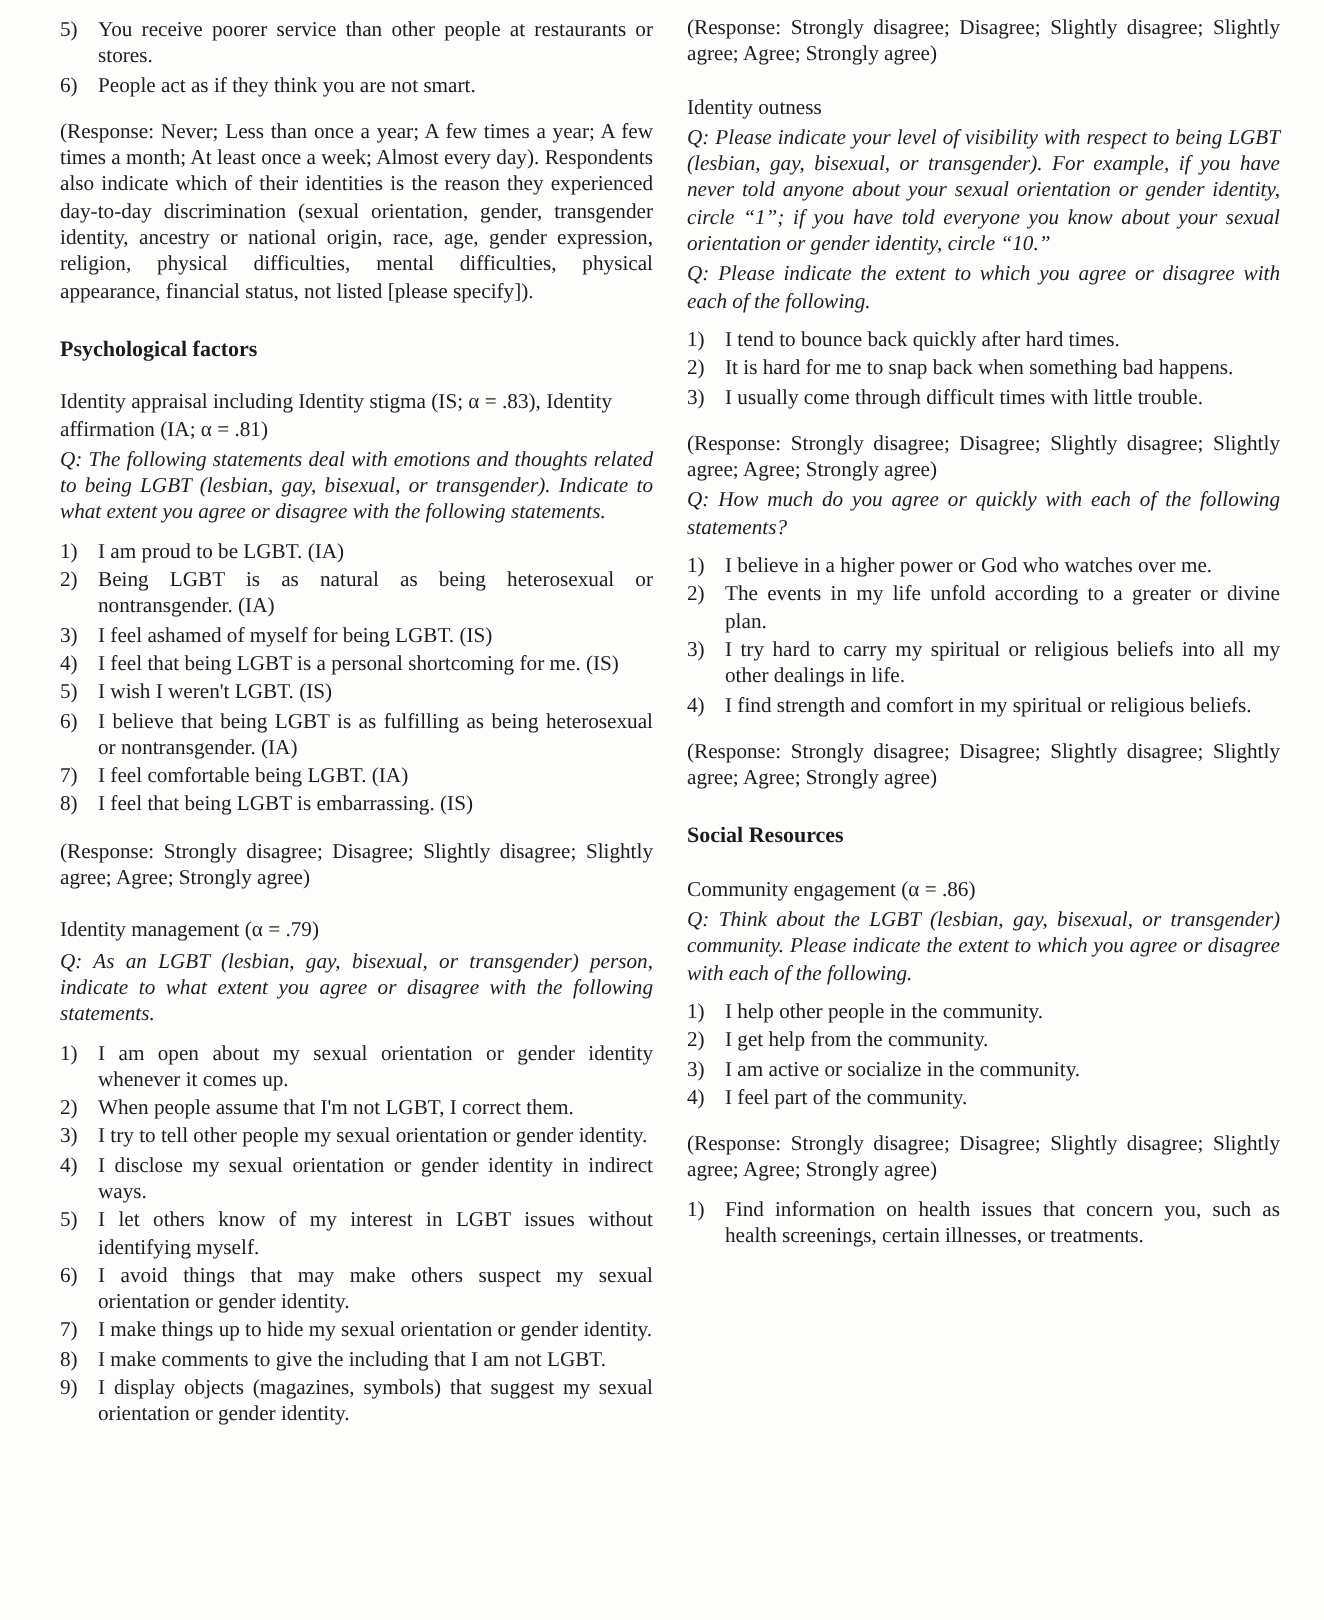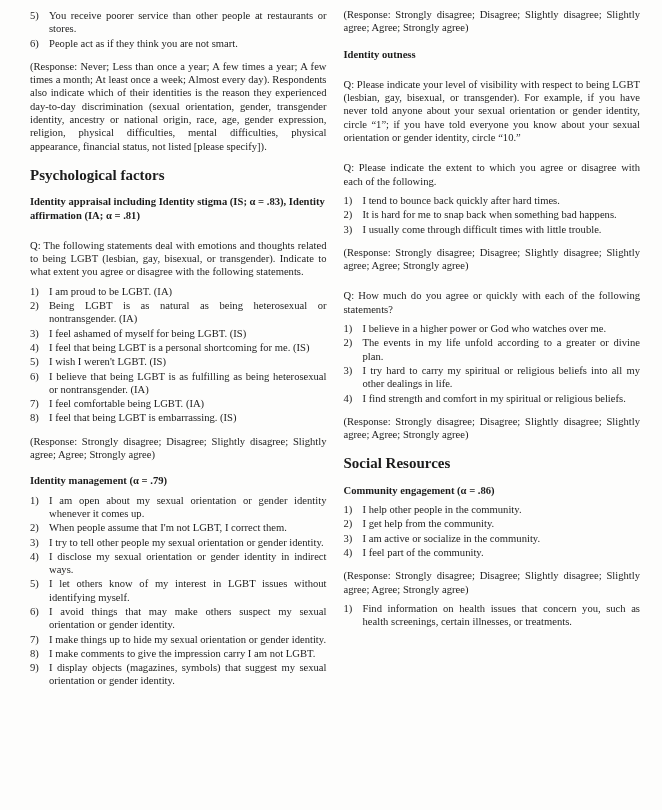--- a/index.html
+++ b/index.html
@@ -12,23 +12,23 @@
     font-family: "Liberation Serif", "DejaVu Serif", serif;
     font-size: 10.6px;
     line-height: 13.3px;
     color: #1c1c1c;
     overflow: hidden;
   }
   .cols { display: flex; gap: 17px; }
   .col { flex: 1 1 0; min-width: 0; }
 
   .paragraph { margin-top: 10px; text-align: justify; }
-  .question { margin-top: 17px; text-align: justify; }
-  .measure-title { margin-top: 13px; font-weight: bold; text-align: left; }
-  .section-heading { margin-top: 16px; margin-bottom: 2px; font-weight: bold; font-size: 15px; }
+  .question { margin-top: 2px; font-style: italic; text-align: justify; }
+  .measure-title { margin-top: 13px; font-weight: normal; text-align: left; }
+  .section-heading { margin-top: 16px; margin-bottom: 2px; font-weight: bold; font-size: 11px; }
   .list { margin-top: 6px; }
   .li { display: flex; margin-top: 1px; }
   .num { flex: 0 0 19px; }
   .txt { flex: 1 1 auto; text-align: justify; }
   .col > :first-child { margin-top: 0 !important; }
 </style>
 </head>
 <body>
 
 <div class="sheet">
@@ -77,20 +77,21 @@
             <span class="num">7)</span>
             <span class="txt">I feel comfortable being LGBT. (IA)</span>
           </div>
           <div class="li">
             <span class="num">8)</span>
             <span class="txt">I feel that being LGBT is embarrassing. (IS)</span>
           </div>
         </div>
         <div class="paragraph">(Response: Strongly disagree; Disagree; Slightly disagree; Slightly agree; Agree; Strongly agree)</div>
         <div class="measure-title">Identity management (α = .79)</div>
+        <div class="question">Q: As an LGBT (lesbian, gay, bisexual, or transgender) person, indicate to what extent you agree or disagree with the following statements.</div>
         <div class="list">
           <div class="li">
             <span class="num">1)</span>
             <span class="txt">I am open about my sexual orientation or gender identity whenever it comes up.</span>
           </div>
           <div class="li">
             <span class="num">2)</span>
             <span class="txt">When people assume that I'm not LGBT, I correct them.</span>
           </div>
           <div class="li">
@@ -108,21 +109,21 @@
           <div class="li">
             <span class="num">6)</span>
             <span class="txt">I avoid things that may make others suspect my sexual orientation or gender identity.</span>
           </div>
           <div class="li">
             <span class="num">7)</span>
             <span class="txt">I make things up to hide my sexual orientation or gender identity.</span>
           </div>
           <div class="li">
             <span class="num">8)</span>
-            <span class="txt">I make comments to give the impression carry I am not LGBT.</span>
+            <span class="txt">I make comments to give the including that I am not LGBT.</span>
           </div>
           <div class="li">
             <span class="num">9)</span>
             <span class="txt">I display objects (magazines, symbols) that suggest my sexual orientation or gender identity.</span>
           </div>
         </div>
       </div>
     <div class="col" id="col-1">
         <div class="paragraph">(Response: Strongly disagree; Disagree; Slightly disagree; Slightly agree; Agree; Strongly agree)</div>
         <div class="measure-title">Identity outness</div>
@@ -158,20 +159,21 @@
             <span class="txt">I try hard to carry my spiritual or religious beliefs into all my other dealings in life.</span>
           </div>
           <div class="li">
             <span class="num">4)</span>
             <span class="txt">I find strength and comfort in my spiritual or religious beliefs.</span>
           </div>
         </div>
         <div class="paragraph">(Response: Strongly disagree; Disagree; Slightly disagree; Slightly agree; Agree; Strongly agree)</div>
         <div class="section-heading">Social Resources</div>
         <div class="measure-title">Community engagement (α = .86)</div>
+        <div class="question">Q: Think about the LGBT (lesbian, gay, bisexual, or transgender) community. Please indicate the extent to which you agree or disagree with each of the following.</div>
         <div class="list">
           <div class="li">
             <span class="num">1)</span>
             <span class="txt">I help other people in the community.</span>
           </div>
           <div class="li">
             <span class="num">2)</span>
             <span class="txt">I get help from the community.</span>
           </div>
           <div class="li">

